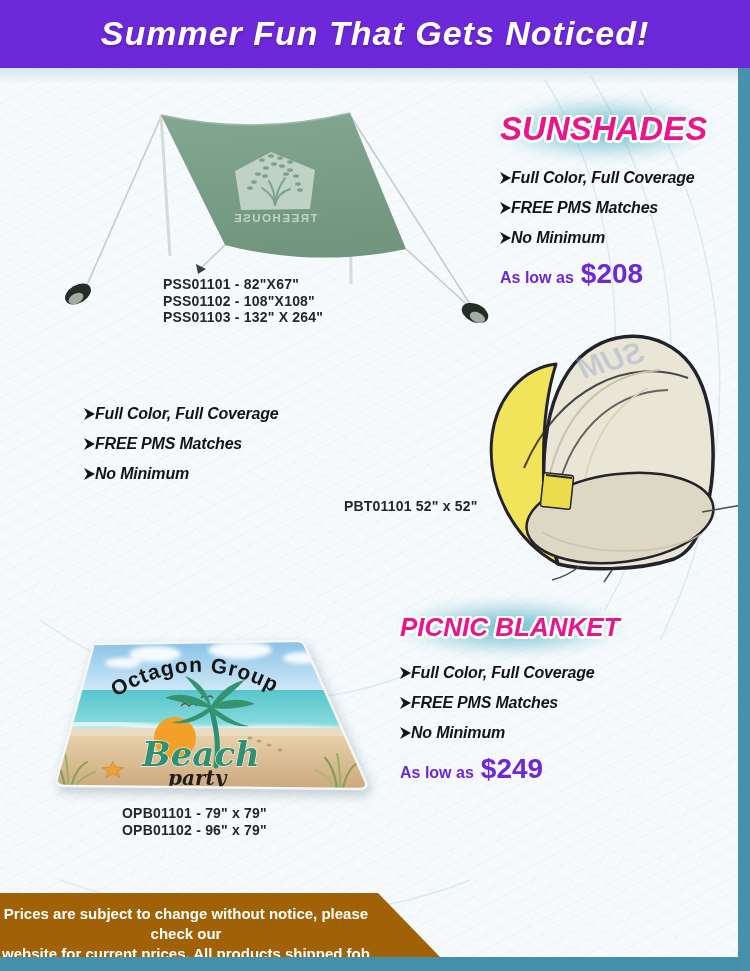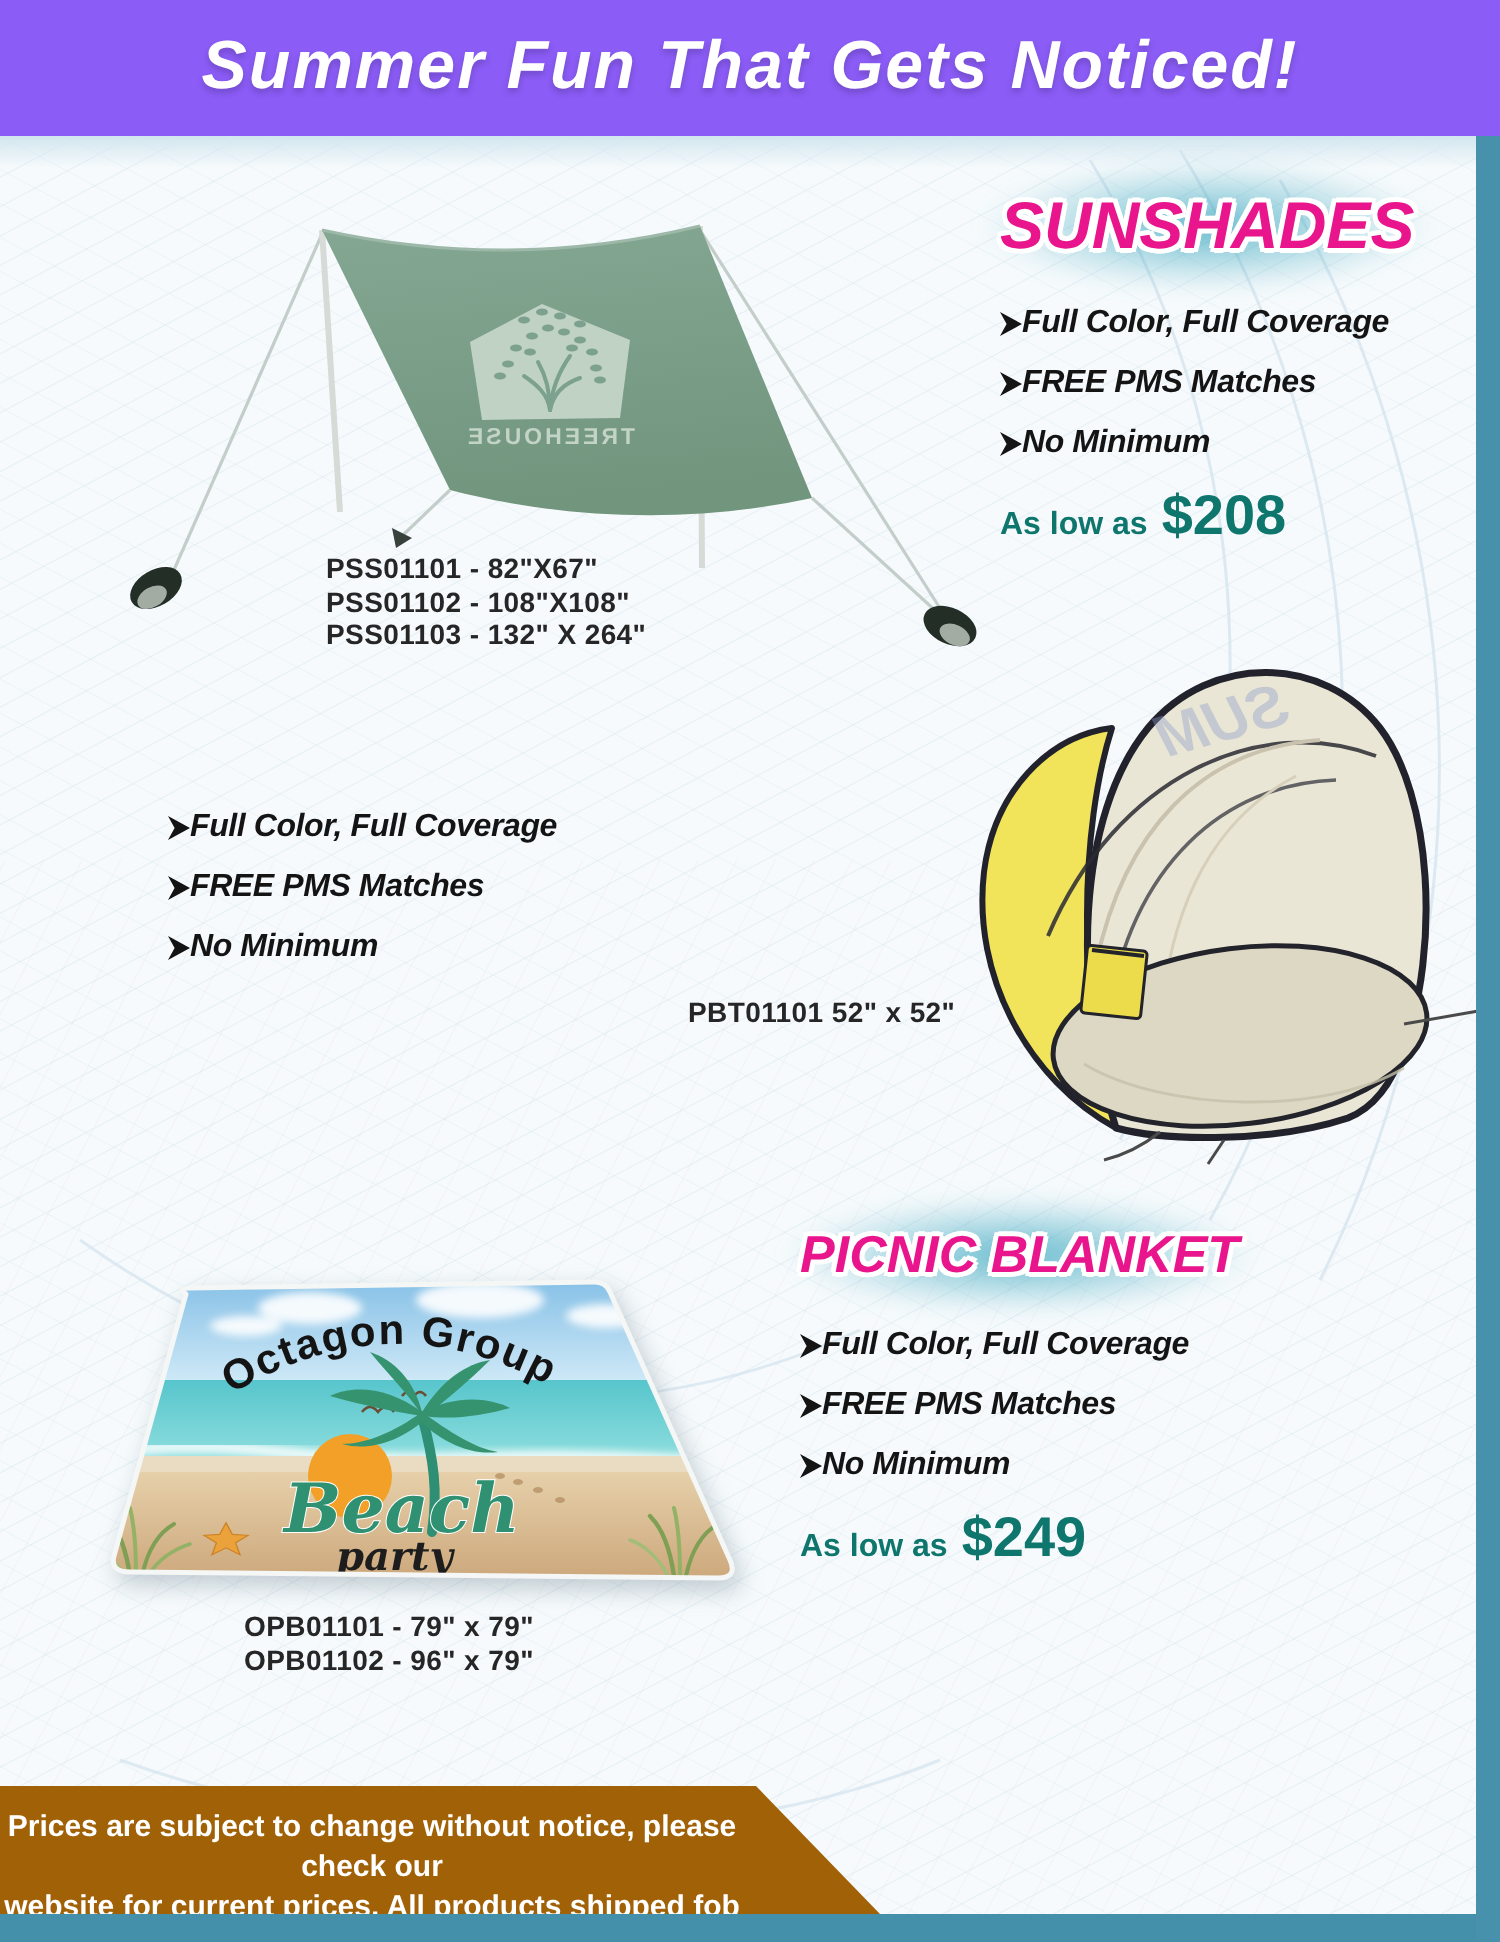--- a/index.html
+++ b/index.html
@@ -6,21 +6,21 @@
   *{box-sizing:border-box;}
   .page{
     position:relative;width:750px;height:971px;overflow:hidden;
     background:#f6fafc;
     font-family:"Liberation Sans","DejaVu Sans",sans-serif;
   }
   .bg{position:absolute;inset:0;z-index:0;}
   
   .topbar{
     position:absolute;left:0;top:0;width:750px;height:68px;
-    background:#8b5cf6;z-index:3;
+    background:#6d28d9;z-index:3;
   }
   .topbar h1{
     margin:0;text-align:center;line-height:66px;
     color:#ffffff;font-size:34px;font-style:italic;font-weight:800;
     letter-spacing:1px;text-shadow:0 2px 3px rgba(0,0,0,.18);
   }
   .under-band{
     position:absolute;left:0;top:68px;right:12px;height:16px;z-index:1;
     background:linear-gradient(180deg,#d2e6ef,rgba(246,250,252,0));
   }
@@ -44,21 +44,21 @@
   }
   .features{list-style:none;margin:15px 0 0;padding:0;}
   .features li{
     display:flex;align-items:center;gap:0;height:30px;white-space:nowrap;
     font-size:16px;font-weight:bold;font-style:italic;color:#141414;letter-spacing:-.2px;
   }
   .arrow-icon{
     width:11px;height:12px;background:#141414;flex:0 0 auto;
     clip-path:polygon(0 0,100% 50%,0 100%,30% 50%);
   }
-  .price{margin-top:5px;color:#0f766e;white-space:nowrap;}
+  .price{margin-top:5px;color:#6d28d9;white-space:nowrap;}
   .price .alw{font-size:16px;font-weight:800;margin-right:7px;}
   .price .amt{font-size:28px;font-weight:800;}
   .codes{
     position:absolute;z-index:2;font-size:14px;font-weight:bold;color:#262626;
     line-height:16.5px;letter-spacing:.2px;white-space:nowrap;
   }
   
   .art{position:absolute;z-index:1;}
   .blanket-art{filter:drop-shadow(3px 5px 6px rgba(90,115,130,.35));}
   
@@ -163,21 +163,21 @@
       <ellipse rx="14" ry="9" transform="rotate(-30)" fill="#232e27"></ellipse>
       <ellipse cx="-4" cy="3" rx="8" ry="5" transform="rotate(-30)" fill="#b9c2ba" opacity="0.85"></ellipse>
     </g>
     <g transform="translate(447,225)">
       <ellipse rx="14" ry="9" transform="rotate(25)" fill="#232e27"></ellipse>
       <ellipse cx="4" cy="3" rx="8" ry="5" transform="rotate(25)" fill="#b9c2ba" opacity="0.85"></ellipse>
     </g>
     <path d="M168,176 L178,181 L170,186 Z" fill="#39413c"></path>
   </svg>
 
-  <section class="section" style="left:500px;top:94px;">
+  <section class="section" style="left:500px;top:110px;">
     <div class="heading" style="font-size:33px;">SUNSHADES</div>
     <ul class="features">
       <li>
           <span class="arrow-icon"></span>
           <span>Full Color, Full Coverage</span>
         </li>
       <li>
           <span class="arrow-icon"></span>
           <span>FREE PMS Matches</span>
         </li>

